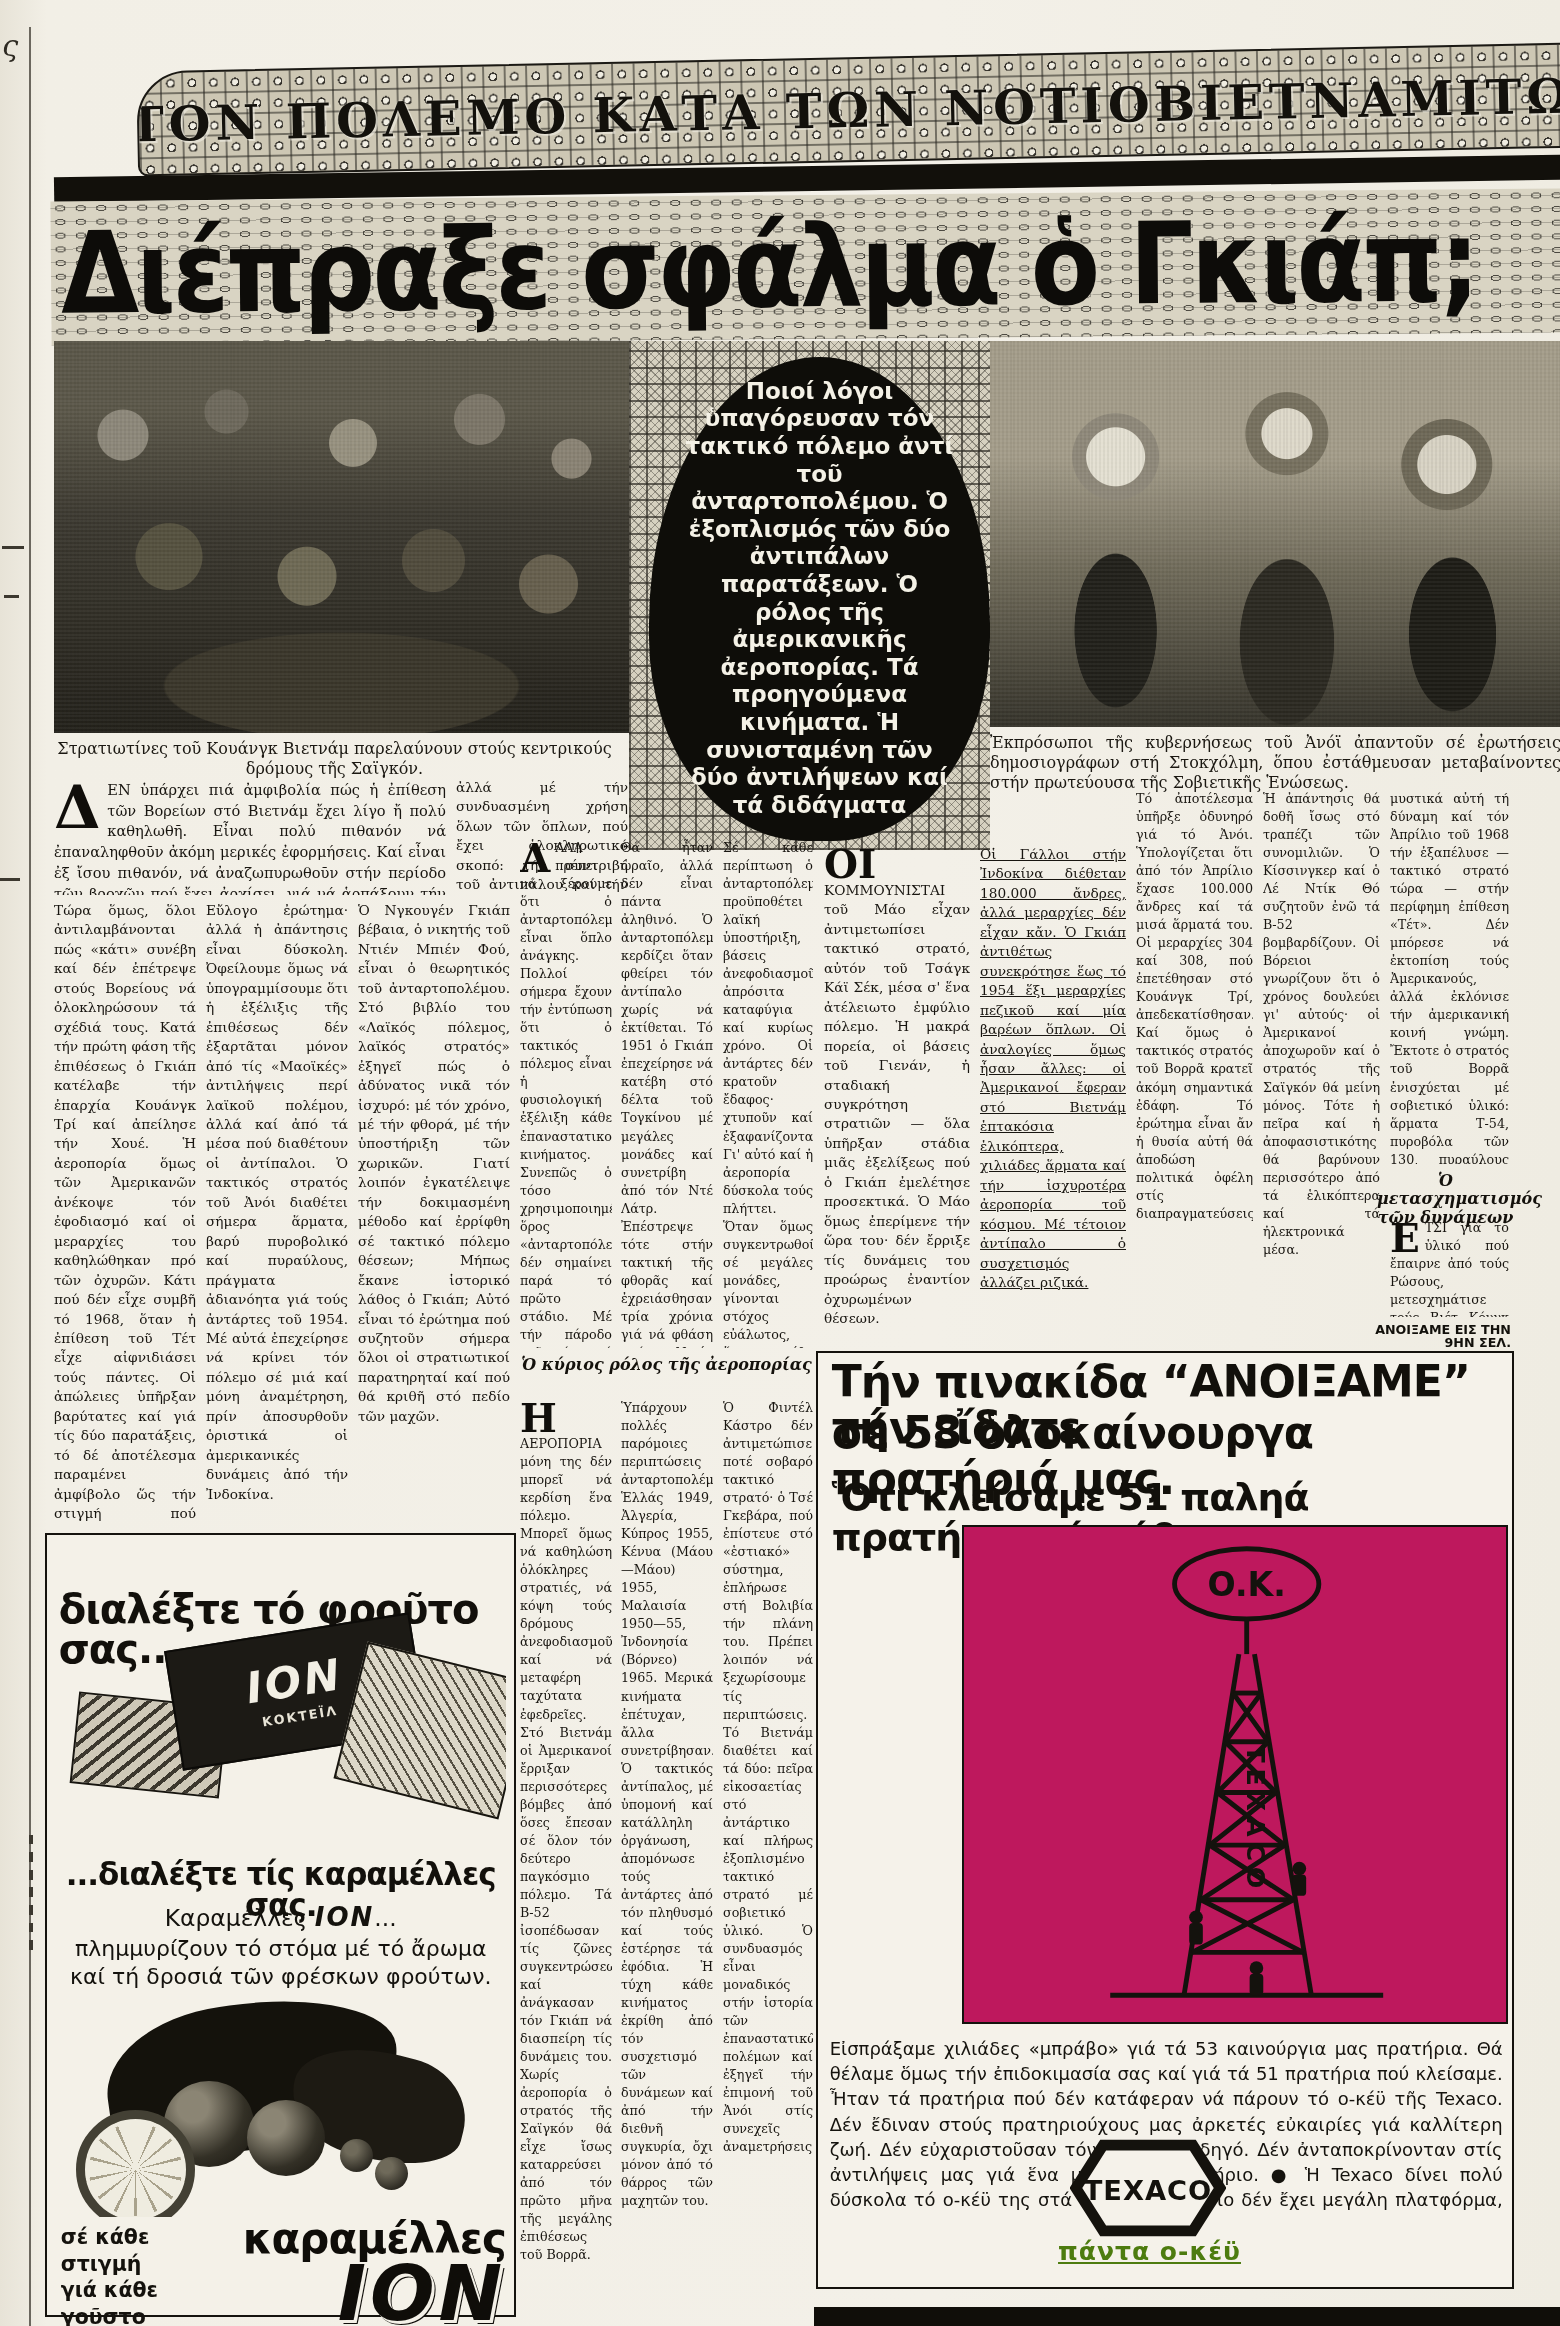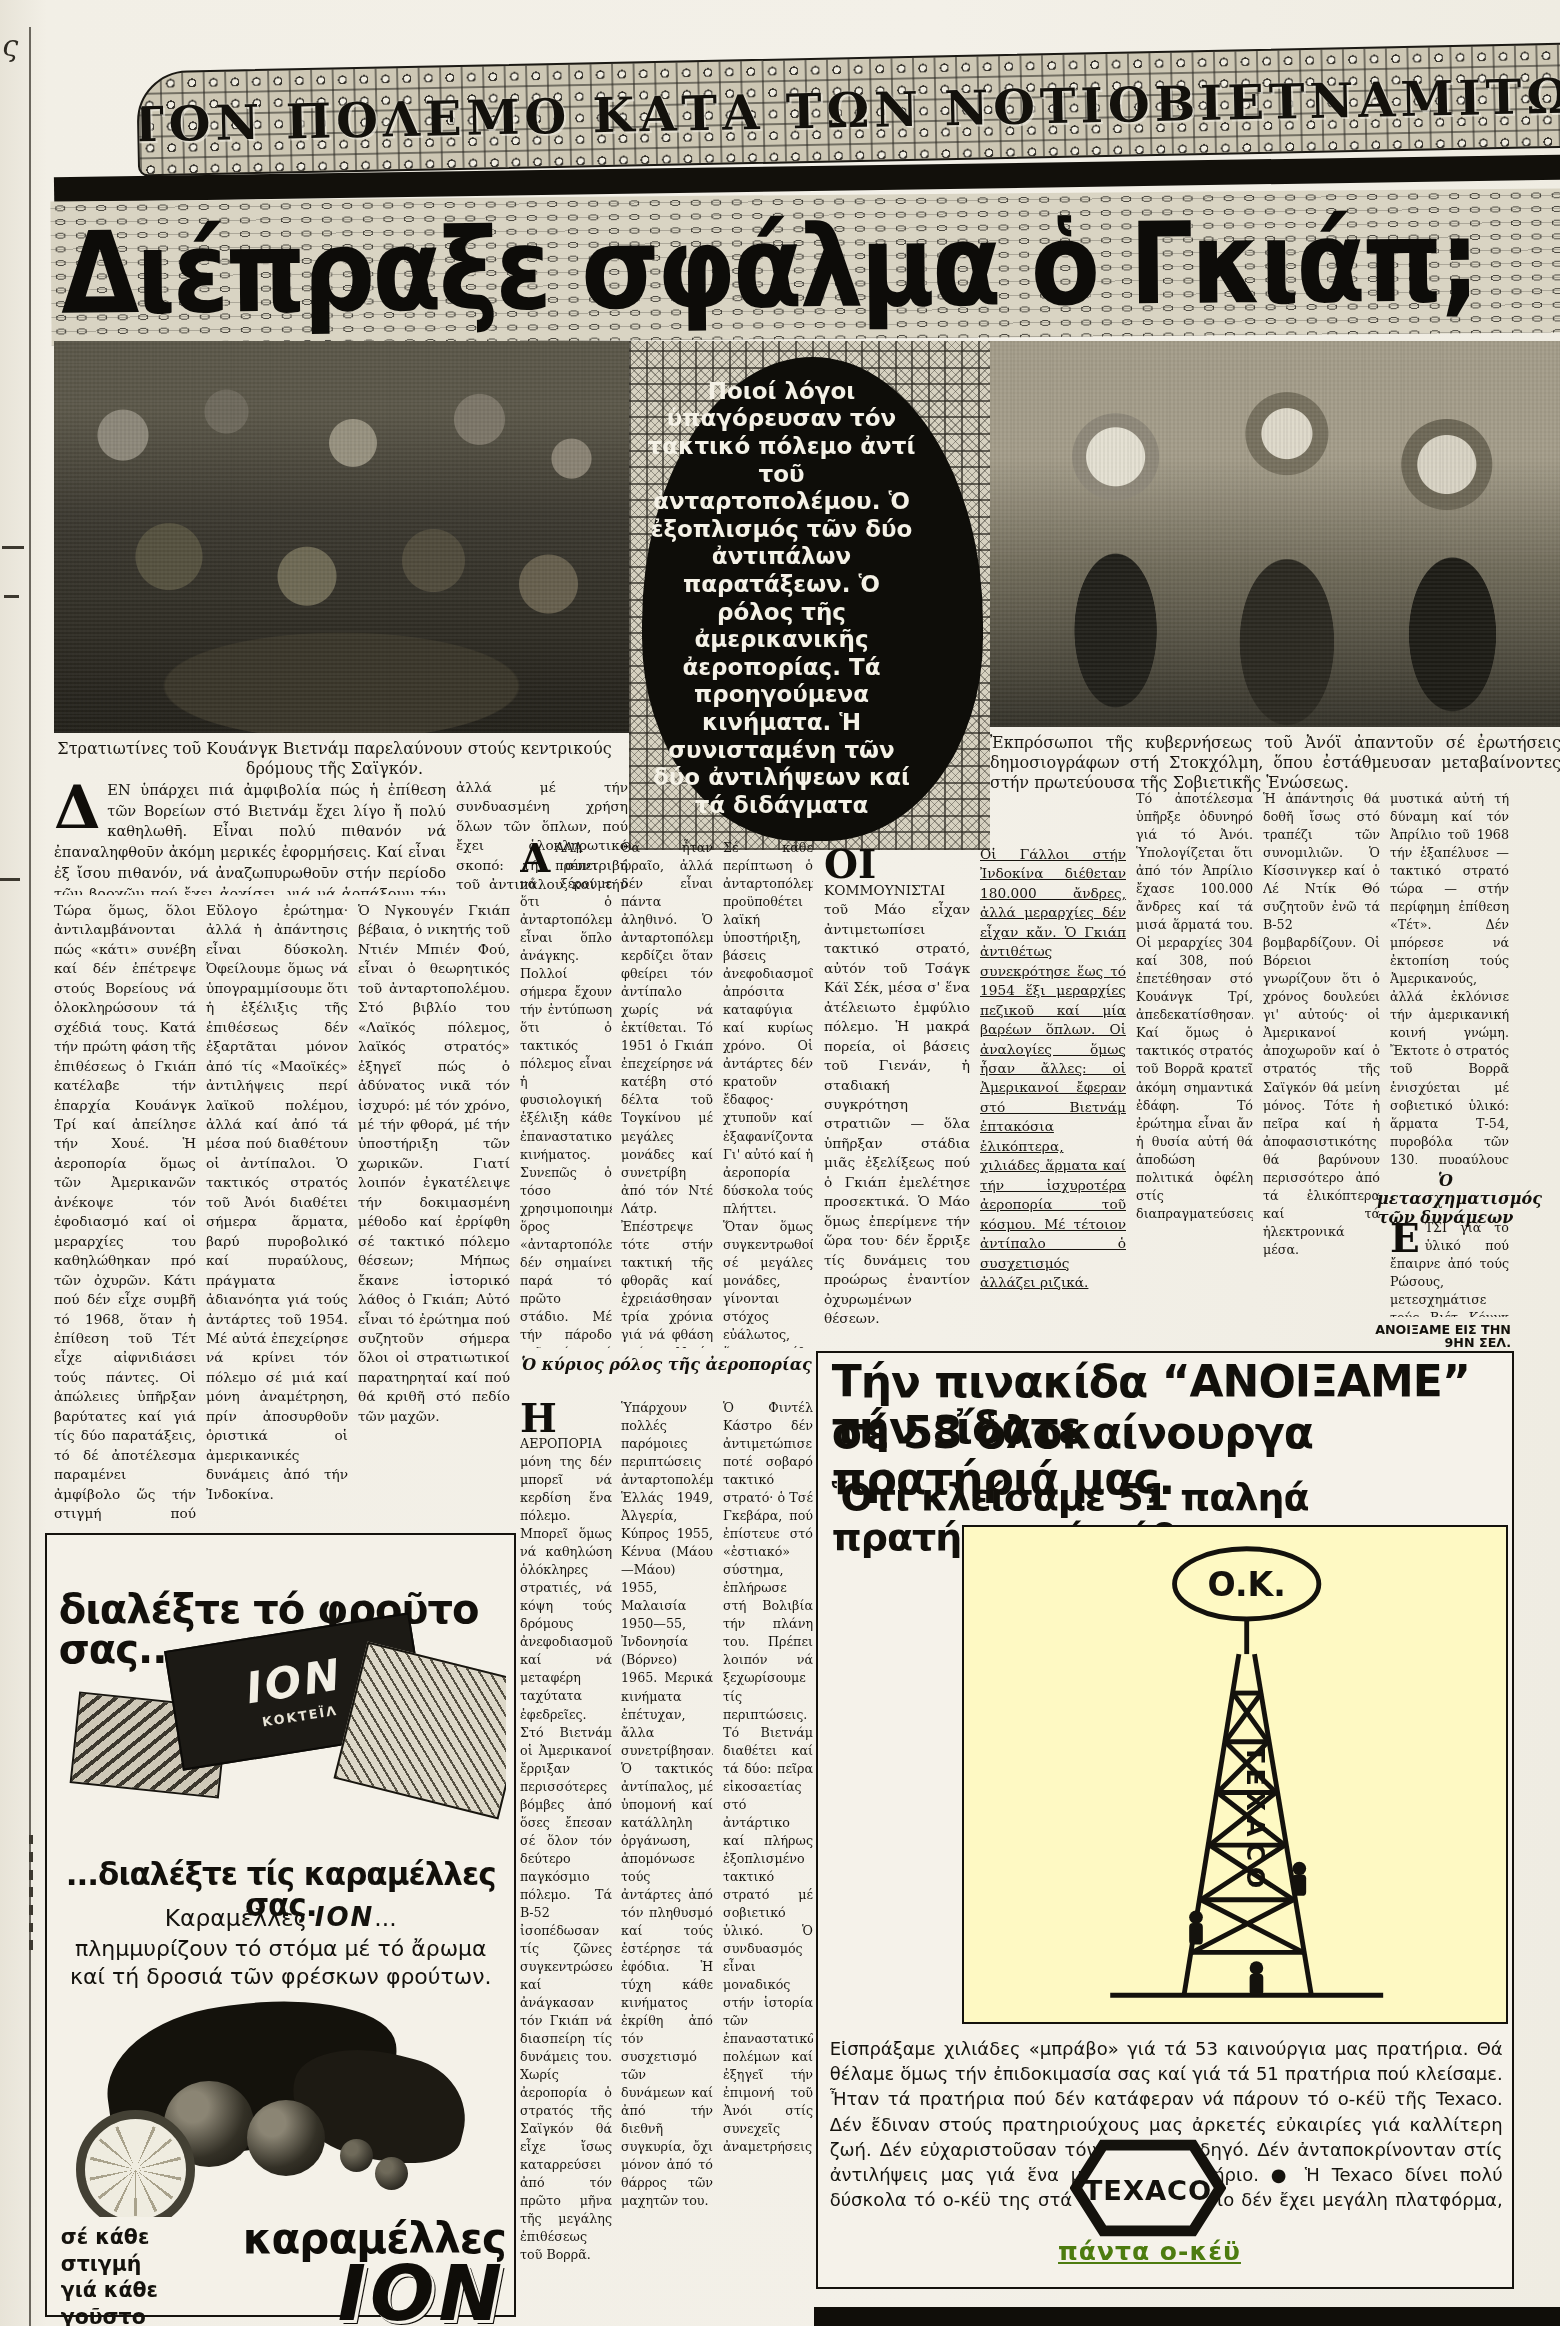--- a/index.html
+++ b/index.html
@@ -70,23 +70,23 @@
   .cap-left{left:39px;top:739px;width:591px;text-align:center;}
   .cap-right{left:990px;top:733px;width:571px;text-align:justify;}
 
   
   .oval-panel{left:629px;top:341px;width:361px;height:509px;background:
      repeating-linear-gradient(0deg,rgba(48,45,38,.7) 0 2px,transparent 2px 16.6px),
      repeating-linear-gradient(90deg,rgba(48,45,38,.7) 0 2px,transparent 2px 16.6px),
      repeating-linear-gradient(45deg,rgba(48,45,38,.4) 0 1px,transparent 1px 5.9px),
      repeating-linear-gradient(-45deg,rgba(48,45,38,.4) 0 1px,transparent 1px 5.9px),
      #d6d1c0;}
-  .oval{position:absolute;left:13px;top:15.6px;width:341px;height:484px;background:#0e0d09;
+  .oval{position:absolute;left:20px;top:15.6px;width:341px;height:484px;background:#0e0d09;
      border-radius:50% 50% 46% 46%/55% 55% 42% 42%;
-     display:flex;align-items:center;justify-content:flex-start;}
+     display:flex;align-items:center;justify-content:center;}
   .oval-text{font:700 23px/1.2 "DejaVu Sans",sans-serif;color:#f4f1e6;text-align:center;
      width:279px;max-height:458px;overflow:hidden;}
 
   
   .col{font:13.7px/1.42 "DejaVu Serif",serif;text-align:justify;overflow:hidden;color:#181510;}
   .dc{float:left;font:700 39px/.85 "DejaVu Serif",serif;margin:2.9px 4.9px 0 0;color:#100e0a;}
   .dc-big{font-size:60px;line-height:.8;margin-right:6.8px;}
   .subhead{font:italic 700 16px/1.15 "DejaVu Serif",serif;text-align:center;color:#14110c;}
   .cont-line{font:700 12.7px/1 "DejaVu Sans",sans-serif;text-align:right;color:#12100b;}
 
@@ -114,21 +114,21 @@
   
   .texaco-ad{left:816px;top:1351px;width:694px;height:934px;background:#f5f2ea;
      border:2.9px solid #14120d;}
   .tx-h1{position:absolute;left:13.7px;top:5.9px;width:667px;font:700 44px/1.05 "DejaVu Sans",sans-serif;
      color:#12100b;letter-spacing:-1px;}
   .tx-h2{position:absolute;left:13.7px;top:57px;width:667px;font:700 44px/1.05 "DejaVu Sans",sans-serif;
      color:#12100b;letter-spacing:-1px;}
   .tx-h3{position:absolute;left:13.7px;top:125px;width:667px;font:700 38px/1.05 "DejaVu Sans",sans-serif;
      color:#12100b;letter-spacing:-1px;}
   .tx-illus-box{position:absolute;left:144px;top:172px;width:542px;height:495px;
-     border:2.9px solid #14120d;background:#fef9c3;}
+     border:2.9px solid #14120d;background:#be185d;}
   .tx-body{position:absolute;left:11.7px;top:683px;width:673px;
      font:18px/1.4 "DejaVu Sans",sans-serif;text-align:justify;color:#15130e;height:174px;overflow:hidden;}
   .tx-logo{position:absolute;left:252px;top:786px;width:156px;height:98px;}
   .tx-tag{position:absolute;left:234px;top:886px;width:195px;
      font:700 25px/1 "DejaVu Sans",sans-serif;letter-spacing:1px;color:#4d7c0f;text-align:center;text-decoration:underline;}
 
   
   .ion-ad{left:45px;top:1533px;width:467px;height:780px;border:2.4px solid #15130e;
      background:#f4f1e8;}
   .ion-h1{position:absolute;left:11.7px;top:5.9px;width:444px;

